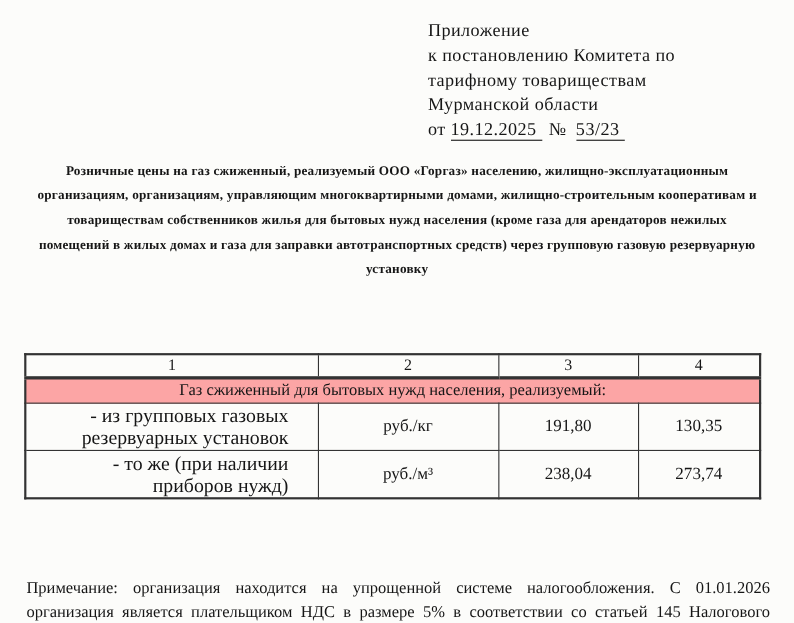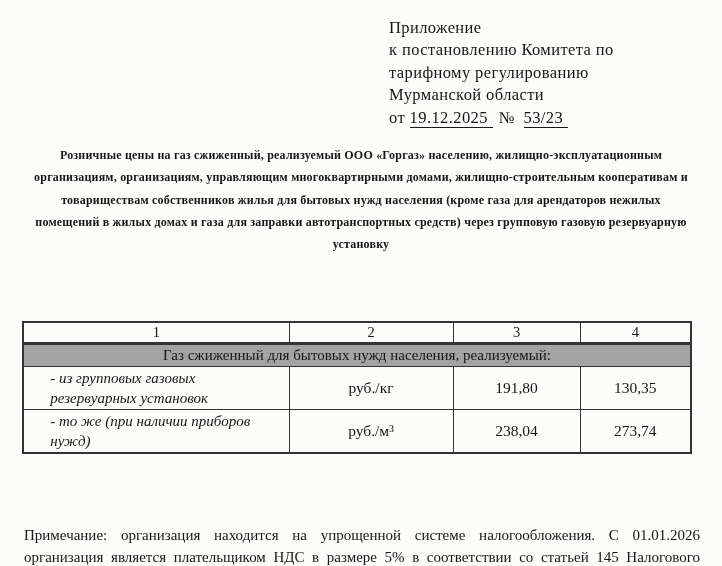--- a/index.html
+++ b/index.html
@@ -47,46 +47,46 @@
   }
   tr.head td {
     height: 66px; font-weight: bold; font-size: 14.5px;
   }
   td.date-head { white-space: pre-wrap; line-height: 20px; }
   tr.nums td {
     height: 17px; font-size: 14.5px;
     border-bottom: 3px solid #333;
   }
   tr.section td {
-    height: 19px; font-size: 15px; background: #a3a3a3;
+    height: 19px; font-size: 15px; background: #fca5a5;
   }
   tr.data td { font-size: 15.5px; }
   tr.data.r0 td { height: 39px; }
   tr.data.r1 td { height: 33px; }
   td.name-cell { text-align: left; padding-left: 7px; }
   td.name-cell .wrapbox {
-    display: inline-block; width: 212px; text-align: left;
-    font-size: 15px; line-height: 20px; vertical-align: middle; font-style: italic;
+    display: inline-block; width: 212px; text-align: right;
+    font-size: 18px; line-height: 20px; vertical-align: middle;
   }
 
   
   .note {
     position: absolute; top: 508px; left: 24px; width: 676px;
     font-size: 15px; line-height: 22.2px; text-align: justify;
   }
 </style>
 </head>
 <body>
 
 <div class="page">
 
   <div class="header-block">
     <div class="line">Приложение</div>
     <div class="line">к постановлению Комитета по</div>
-    <div class="line">тарифному регулированию</div>
+    <div class="line">тарифному товариществам</div>
     <div class="line">Мурманской области</div>
     <div class="line date-line">
       <span>от</span>
       <span class="u">19.12.2025</span><span class="sign">№</span>
       <span class="u">53/23</span>
     </div>
   </div>
 
   <div class="doc-title">Розничные цены на газ сжиженный, реализуемый ООО «Горгаз» населению, жилищно-эксплуатационным организациям, организациям, управляющим многоквартирными домами, жилищно-строительным кооперативам и товариществам собственников жилья для бытовых нужд населения (кроме газа для арендаторов нежилых помещений в жилых домах и газа для заправки автотранспортных средств) через групповую газовую резервуарную установку</div>
 

